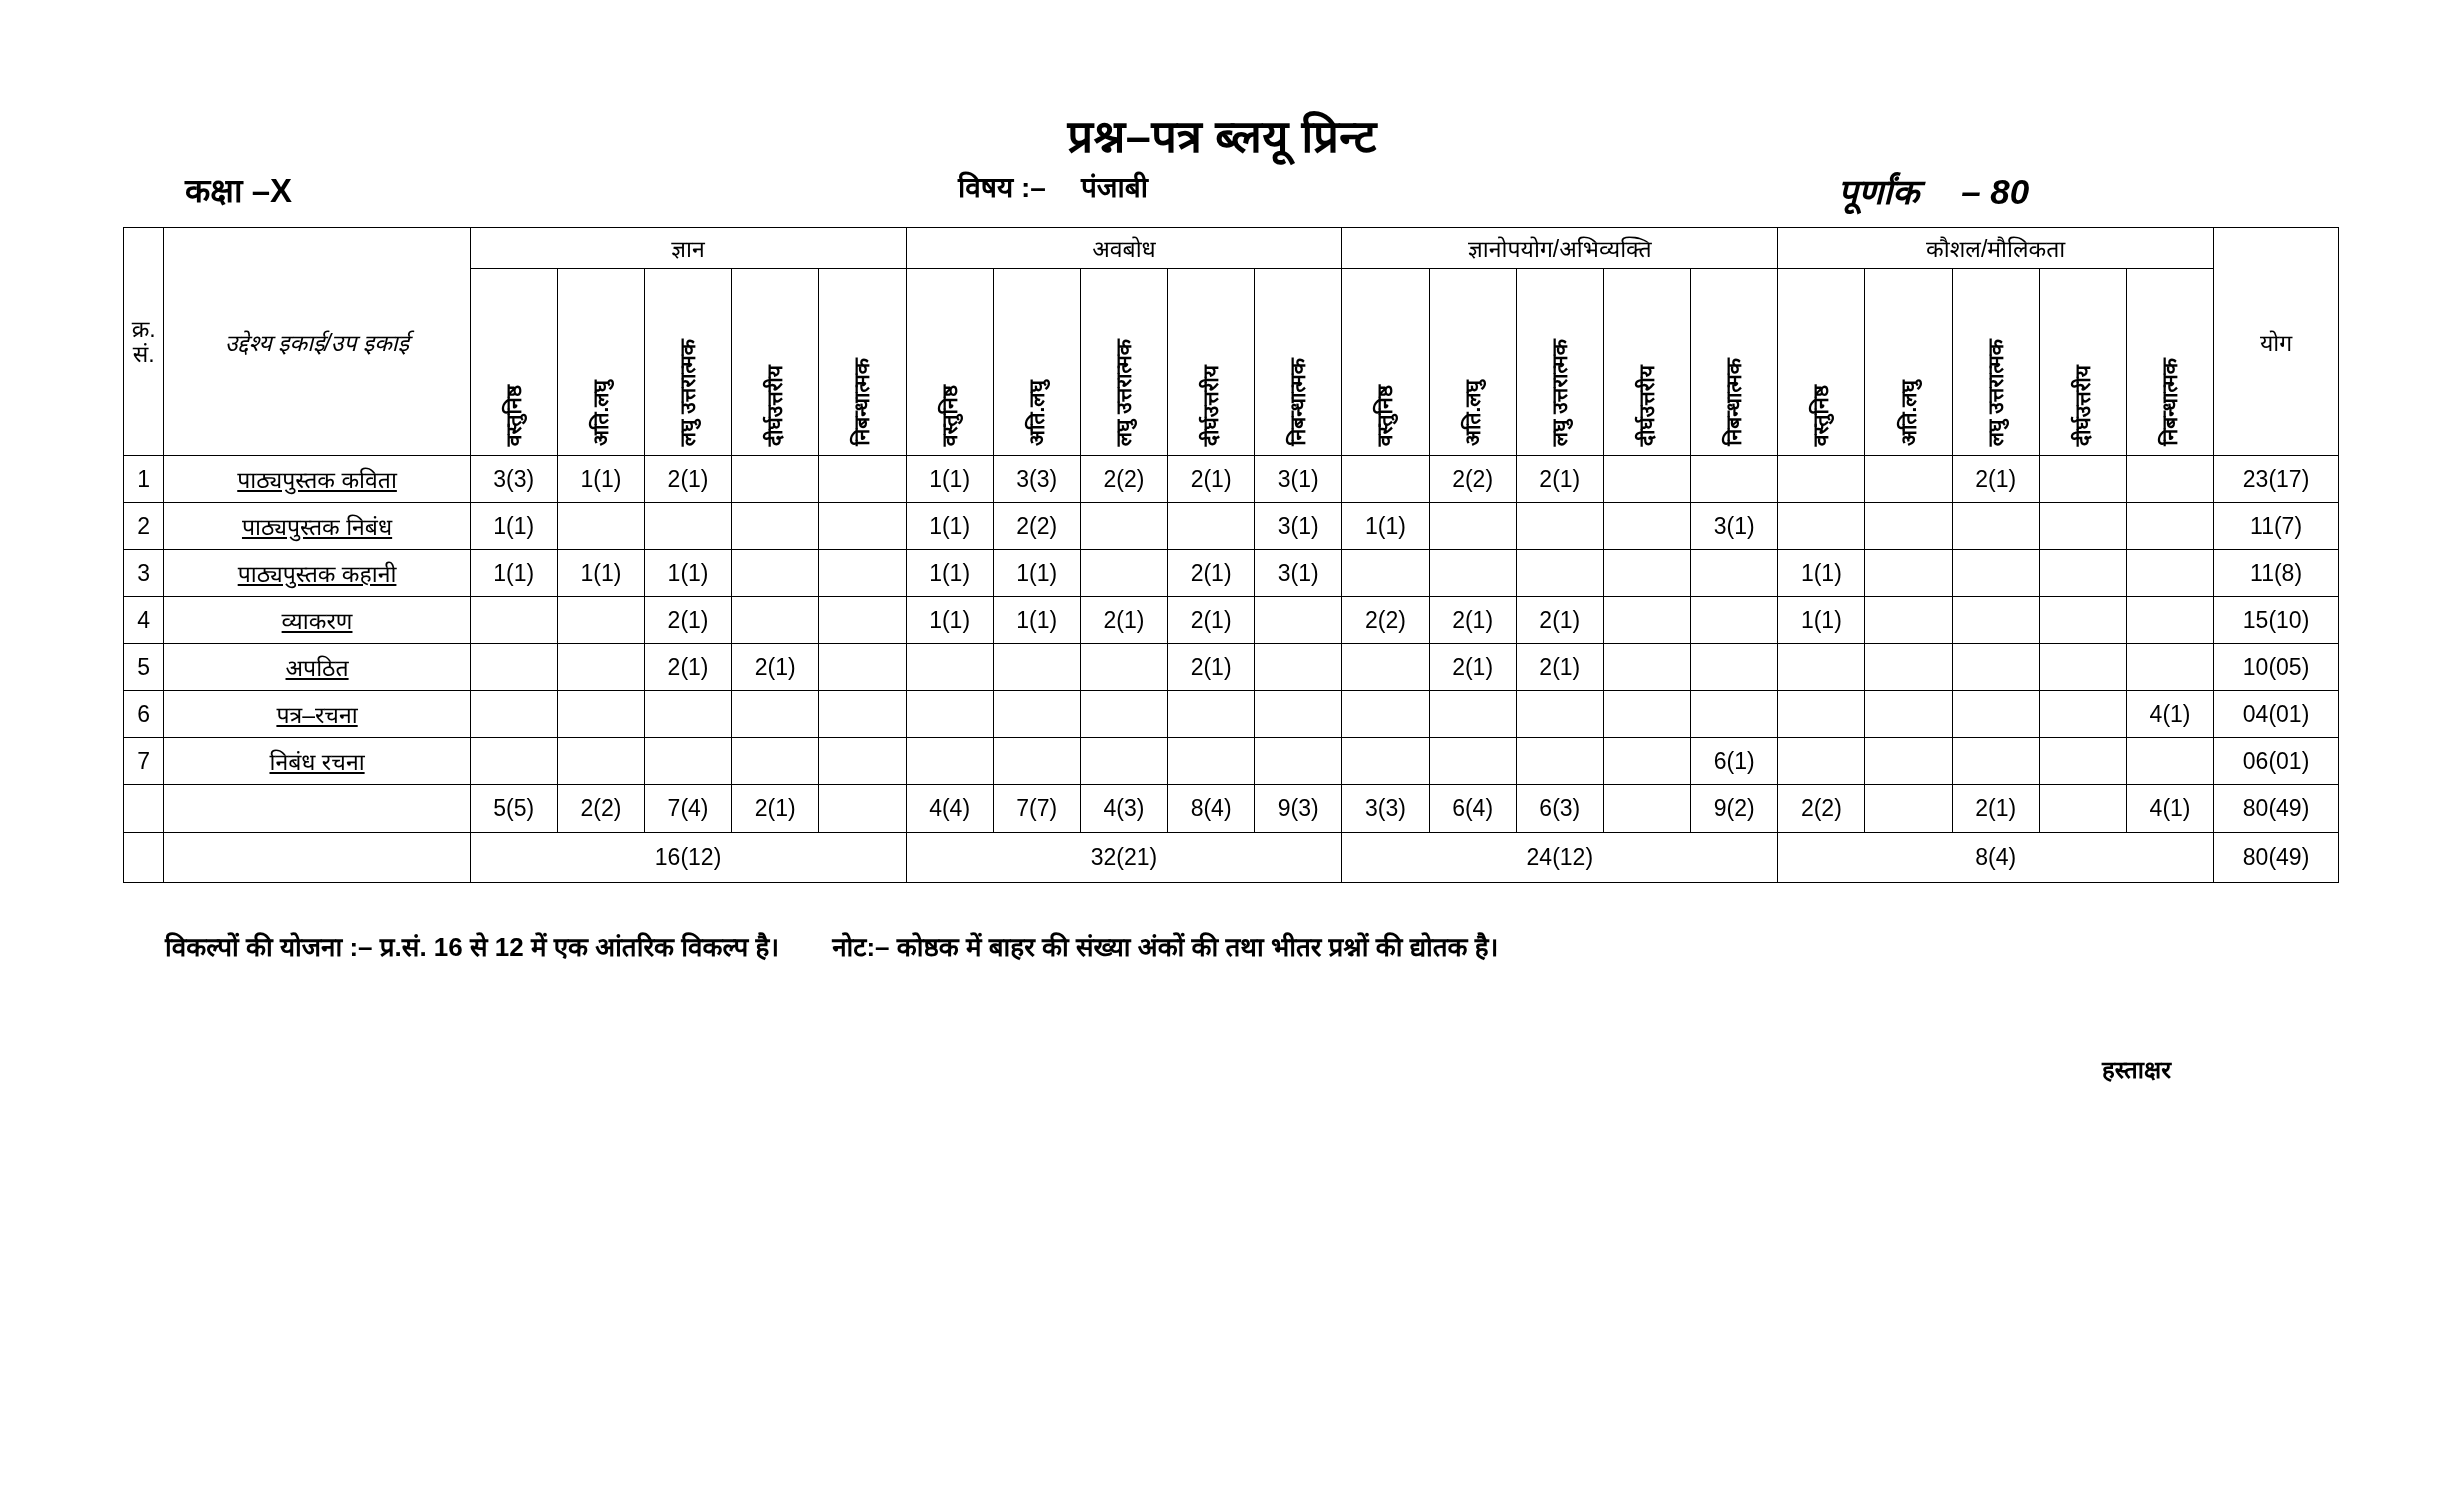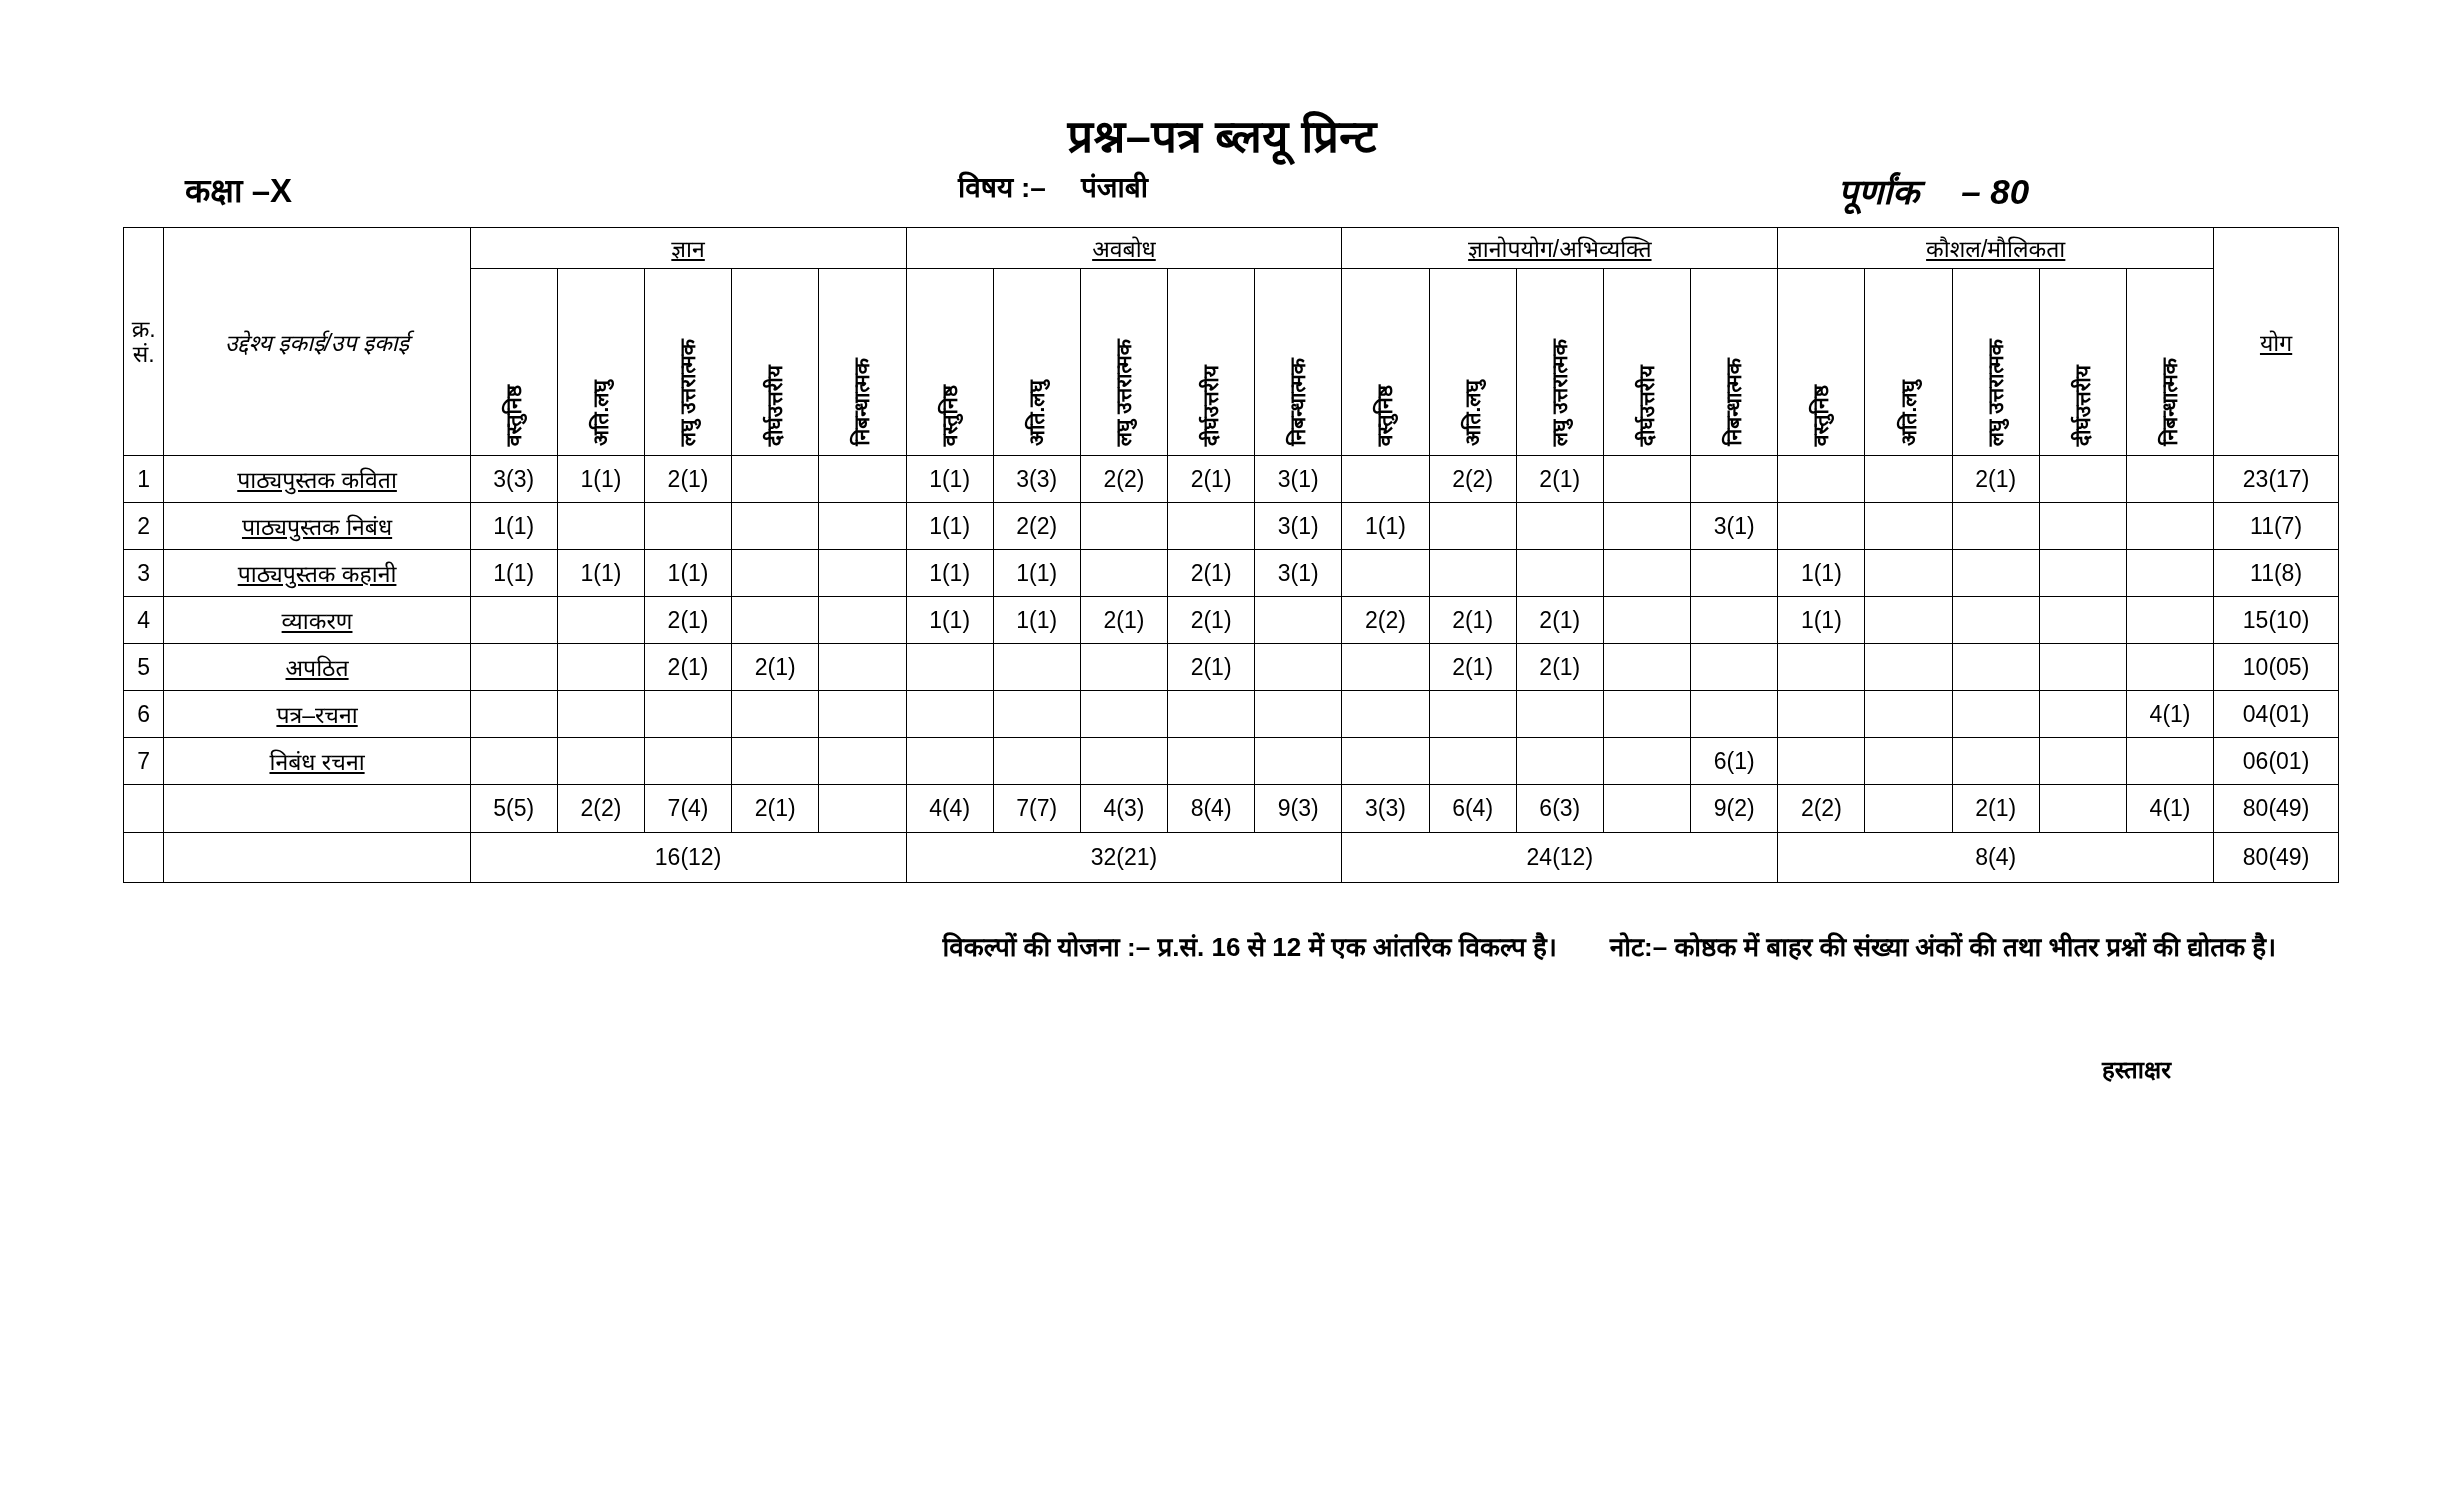--- a/index.html
+++ b/index.html
@@ -36,21 +36,21 @@
   }
   table.bp td,table.bp th{
     border:1.8px solid #000;
     padding:0;
     text-align:center;
     vertical-align:middle;
     font-size:23px;
     font-weight:400;
     background:#fff;
   }
-  th.grp{height:40px;font-size:24.6px;font-weight:700;text-decoration:underline;}
+  th.grp{height:40px;font-size:24.6px;font-weight:700;}
   td.sn-head{width:39px;font-size:21px;font-weight:700;line-height:1.05;padding:3.5px 0;}
   td.unit-head{width:295px;font-size:26px;font-weight:700;text-align:left;padding-left:12.3px;font-style:italic;}
 
   th.vhead{
     height:186px;
     padding:0;
     position:relative;
   }
   th.vhead .vwrap{
     position:absolute;left:0;right:0;bottom:8.8px;height:176px;
@@ -64,21 +64,21 @@
 
   td.sn{width:39px;height:46px;font-size:24.6px;}
   td.unit{width:295px;text-align:left;padding-left:12.3px;font-size:26px;text-decoration:underline;}
   td.cell{height:46px;font-size:24.6px;}
   td.sum{font-size:24.6px;}
   td.total-cell{height:47px;font-size:24.6px;}
   td.grand{height:49px;font-size:26px;}
 
   .footer{
     position:absolute;left:165px;top:928px;width:2111px;
-    font-size:26px;font-weight:700;white-space:nowrap;text-align:right;
+    font-size:26px;font-weight:700;white-space:nowrap;
   }
   .footer .gap{display:inline-block;width:53px;}
   .sign{
     position:absolute;left:2102px;top:1052px;
     font-size:24px;font-weight:700;
   }
 </style>
 </head>
 <body>
 

